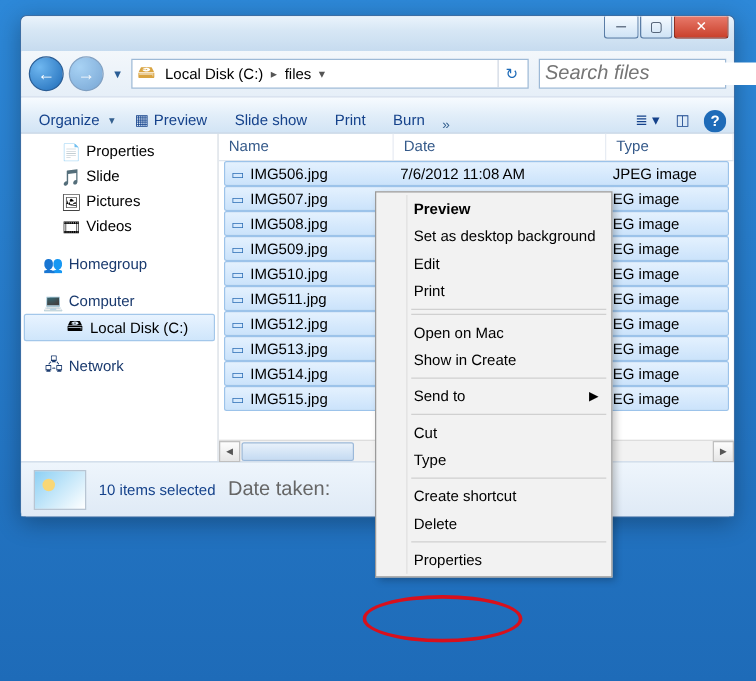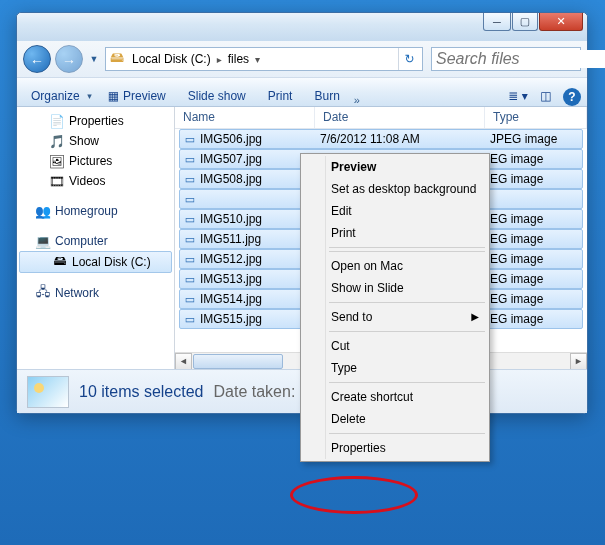--- a/index.html
+++ b/index.html
@@ -62,21 +62,21 @@
 .frow .fd{width:170px;white-space:nowrap;overflow:hidden}
 .frow .ft{flex:1;white-space:nowrap;overflow:hidden}
 .scroll-track{position:absolute;left:0;right:0;bottom:0;height:17px;background:#f2f2f2;border-top:1px solid #ddd;display:flex;align-items:center}
 .scroll-track .arrow{width:17px;height:17px;background:linear-gradient(180deg,#fdfdfd,#e6e6e6);border:1px solid #bfbfbf;display:flex;align-items:center;justify-content:center;font-size:9px;color:#555}
 .scroll-track .thumb{height:15px;width:90px;margin-left:1px;background:linear-gradient(180deg,#e8f1fb,#c5dbf2);border:1px solid #9bb9da;border-radius:2px}
 
 
 .details{position:absolute;left:0;right:0;bottom:0;height:44px;background:linear-gradient(180deg,#eef5fc,#dfeaf6);border-top:1px solid #c6d5e6;display:flex;align-items:center;gap:10px;padding:4px 10px}
 .details .thumb{width:42px;height:32px;background:linear-gradient(135deg,#8dd0f4,#fff);border:1px solid #b8c5d3;position:relative}
 .details .thumb::after{content:"";position:absolute;left:6px;top:6px;width:10px;height:10px;background:#f9d776;border-radius:50%}
-.details .txt{color:#15428b;font-size:16px}
+.details .txt{color:#15428b;font-size:12px}
 .details .meta{color:#666;font-size:16px}
 
 
 .ctxmenu{position:absolute;left:300px;top:153px;width:190px;background:#f2f2f2;border:1px solid #9a9a9a;box-shadow:3px 3px 6px rgba(0,0,0,.25);padding:2px}
 .ctxmenu .mi{padding:4px 20px 4px 28px;color:#000;white-space:nowrap;position:relative}
 .ctxmenu .mi.bold{font-weight:bold}
 .ctxmenu .sepline{height:1px;background:#d0d0d0;margin:3px 2px 3px 26px}
 .ctxmenu .mi .arrow{position:absolute;right:8px;top:5px;font-size:10px}
 .ctxmenu::before{content:"";position:absolute;left:24px;top:2px;bottom:2px;width:1px;background:#e0e0e0}
 
@@ -129,21 +129,21 @@
   </div>
 
   <div class="body">
     <div class="sidebar">
       <div class="treeitem">
           <span class="ic">📄</span>
           <span>Properties</span>
         </div>
       <div class="treeitem">
           <span class="ic">🎵</span>
-          <span>Show</span>
+          <span>Slide</span>
         </div>
       <div class="treeitem">
           <span class="ic">🖼</span>
           <span>Pictures</span>
         </div>
       <div class="treeitem">
           <span class="ic">🎞</span>
           <span>Videos</span>
         </div>
       <div style="height:10px"></div>
@@ -188,20 +188,21 @@
             <span class="ft">EG image</span>
           </div>
           <div class="frow">
             <span class="ic">▭</span>
             <span class="fn">IMG508.jpg</span>
             <span class="fd"></span>
             <span class="ft">EG image</span>
           </div>
           <div class="frow">
             <span class="ic">▭</span>
+            <span class="fn">IMG509.jpg</span>
             <span class="fd"></span>
             <span class="ft">EG image</span>
           </div>
           <div class="frow">
             <span class="ic">▭</span>
             <span class="fn">IMG510.jpg</span>
             <span class="fd"></span>
             <span class="ft">EG image</span>
           </div>
           <div class="frow">
@@ -255,21 +256,21 @@
 </div>
 
 <div class="ctxmenu">
   <div class="mi bold">Preview</div>
   <div class="mi">Set as desktop background</div>
   <div class="mi">Edit</div>
   <div class="mi">Print</div>
   <div class="sepline"></div>
   <div class="sepline"></div>
   <div class="mi">Open on Mac</div>
-  <div class="mi">Show in Slide</div>
+  <div class="mi">Show in Create</div>
   <div class="sepline"></div>
   <div class="mi"><span>Send to</span><span class="arrow">▶</span></div>
   <div class="sepline"></div>
   <div class="mi">Cut</div>
   <div class="mi">Type</div>
   <div class="sepline"></div>
   <div class="mi">Create shortcut</div>
   <div class="mi">Delete</div>
   <div class="sepline"></div>
   <div class="mi">Properties</div>

